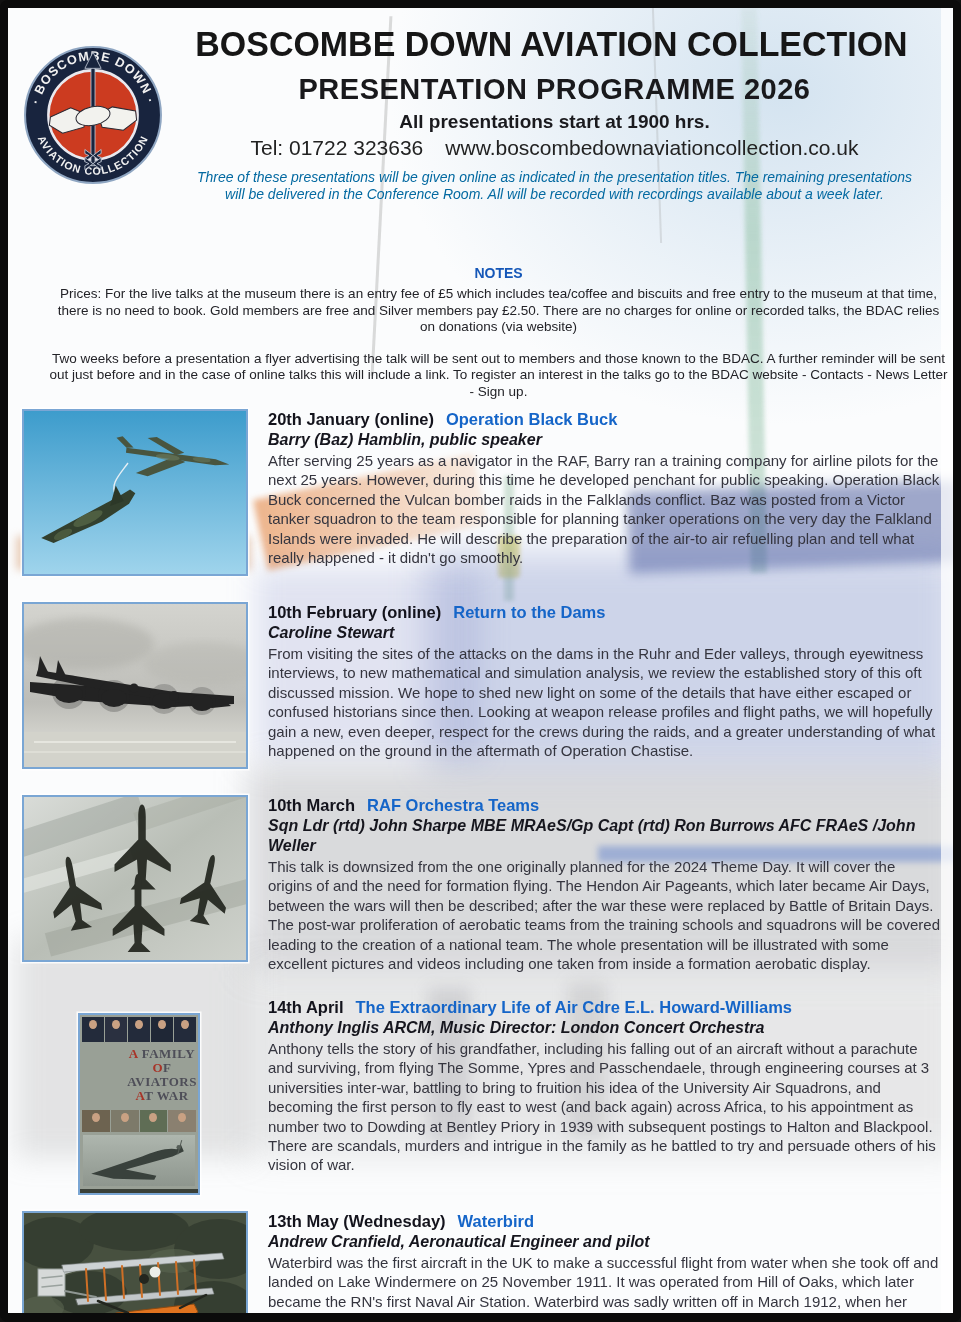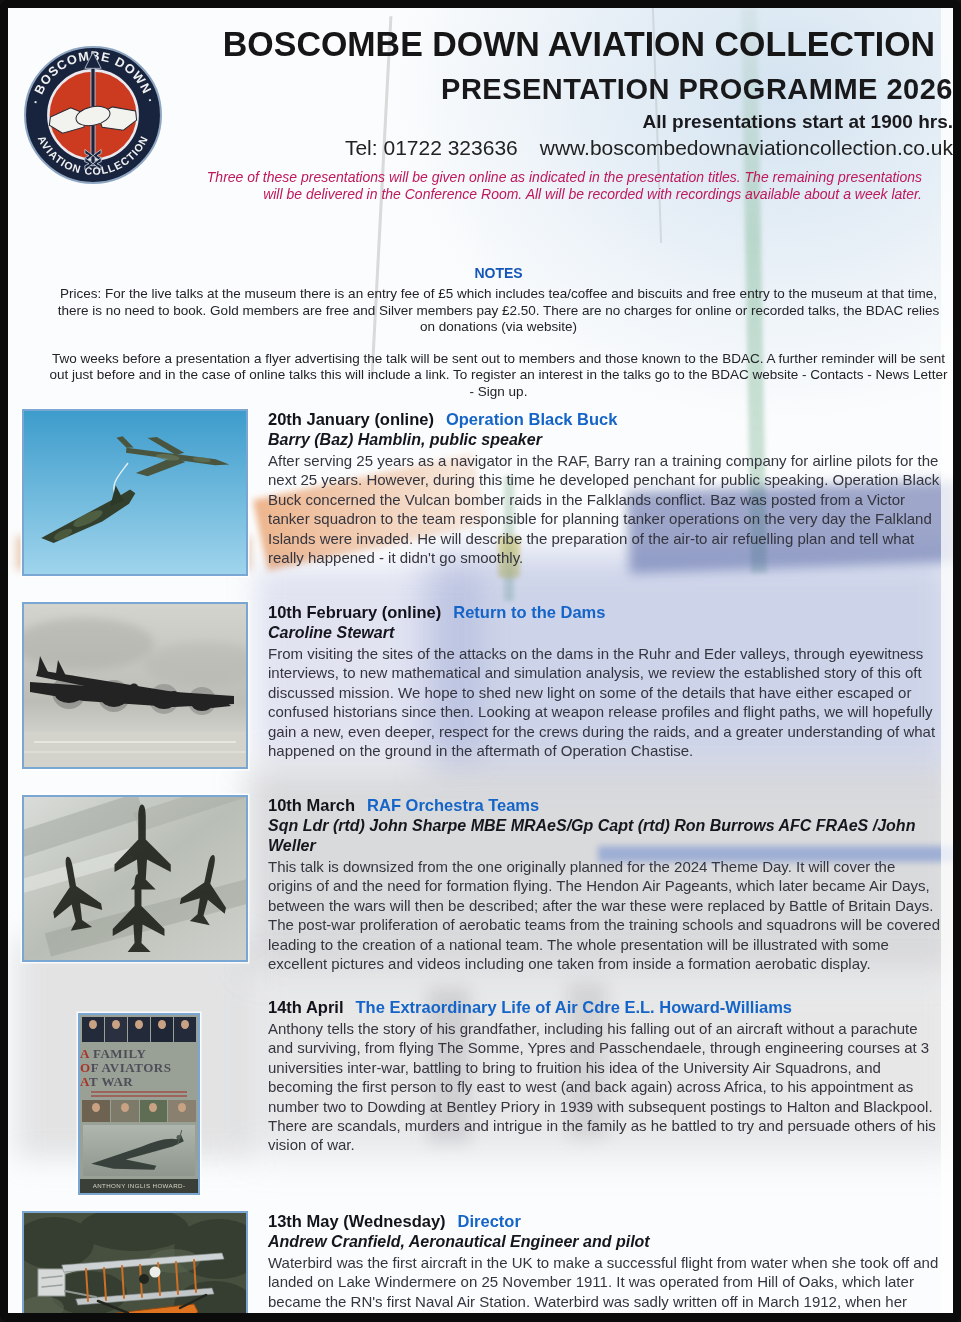--- a/index.html
+++ b/index.html
@@ -37,31 +37,31 @@
   .wm-fig1{left:420px;top:980px;width:42px;height:155px;background:rgba(120,120,130,.20);filter:blur(8px);}
   .wm-fig2{left:560px;top:975px;width:38px;height:155px;background:rgba(120,120,130,.18);filter:blur(8px);}
   .wm-leftgray{left:8px;top:930px;width:235px;height:220px;background:rgba(140,140,140,.22);filter:blur(14px);}
   .wm-rightgutter{right:0;top:0;width:12px;height:100%;background:rgba(255,255,255,.75);}
 
   .content{position:relative;z-index:1;}
 
   
   header{position:relative;min-height:230px;}
   .logo{position:absolute;left:14px;top:20px;width:142px;height:142px;}
-  .hdr-text{margin-left:148px;text-align:right;}
+  .hdr-text{margin-left:148px;text-align:center;}
   .org-title{
     margin:16px 6px 0 0;font-size:35px;font-weight:700;color:#161616;
     letter-spacing:0px;transform:scaleX(.97);transform-origin:center;white-space:nowrap;
   }
   .prog-title{margin:9px 0 0 0;font-size:29px;font-weight:700;color:#19191c;letter-spacing:.5px;}
   .start-note{margin-top:5px;font-size:19px;font-weight:700;color:#1a1a1e;}
   .addr{margin-top:10px;font-size:16.5px;color:#222;}
   .tel-line{margin-top:3px;font-size:21px;color:#222;}
   .tel-line .gap{display:inline-block;width:22px;}
-  .delivery-note{margin:9px auto 0 auto;max-width:735px;font-size:14px;font-style:italic;color:#be185d;line-height:17px;}
+  .delivery-note{margin:9px auto 0 auto;max-width:735px;font-size:14px;font-style:italic;color:#0369a1;line-height:17px;}
   .contact-line{margin-top:9px;font-size:13.5px;font-weight:700;color:#1c1c20;}
   .contact-line .gap{display:inline-block;width:34px;}
 
   
   .notes{text-align:center;margin-top:11px;padding-left:36px;}
   .notes-heading{font-size:14px;font-weight:700;color:#1557b8;}
   .notes p{margin:5px auto 0 auto;max-width:900px;font-size:13.5px;line-height:16.5px;color:#232328;}
   .notes p + p{margin-top:15px;}
 
   
@@ -81,21 +81,21 @@
     width:122px;height:182px;margin-left:56px;box-sizing:border-box;
     background:#99a096;border:2px solid #7aa6d4;box-shadow:0 0 0 1.5px rgba(255,255,255,.85);
     display:flex;flex-direction:column;overflow:hidden;
   }
   .cover-row{display:flex;gap:1px;padding:2px 2px 0 2px;}
   .cover-row .p{flex:1;position:relative;height:25px;}
   .cover-row.top .p{background:#232b3b;}
   .cover-row.top .p:nth-child(2){background:#2a3040;}
   .cover-row.top .p:nth-child(4){background:#1f2736;}
   .cover-row .p::after{content:"";position:absolute;top:3px;left:50%;margin-left:-4px;width:8px;height:9px;border-radius:50%;background:#c9a183;}
-  .cover-title{margin-top:5px;text-align:left;font-family:"Liberation Serif","DejaVu Serif",serif;font-weight:700;color:#4e4e58;}
+  .cover-title{margin-top:5px;text-align:center;font-family:"Liberation Serif","DejaVu Serif",serif;font-weight:700;color:#4e4e58;margin-left:46px;}
   .cover-title div{font-size:13px;line-height:14px;letter-spacing:.5px;}
   .cover-title div::first-letter{color:#a83428;}
   .cover-sub{width:82%;height:2.5px;margin:2px auto 0 auto;background:rgba(160,60,50,.6);}
   .cover-row.mid{padding-top:3px;}
   .cover-row.mid .p{height:22px;}
   .cover-row.mid .p:nth-child(1){background:#6d6350;}
   .cover-row.mid .p:nth-child(2){background:#7d7a6a;}
   .cover-row.mid .p:nth-child(3){background:#5f6d55;}
   .cover-row.mid .p:nth-child(4){background:#8a8070;}
   .cover-plane{flex:1;margin:3px;background:linear-gradient(#aeb6ae,#8e968e);}
@@ -324,20 +324,21 @@
               <circle cx="94" cy="12" r="2.2" fill="#555d57"></circle>
               <line x1="97" y1="5" x2="93" y2="19" stroke="#555d57" stroke-width="1"></line>
             </svg>
           </div>
           <div class="cover-author">ANTHONY INGLIS HOWARD-WILLIAMS</div>
         </figure>
         <div class="talk-text">
           <div class="talk-head">
             <span class="talk-date">14th April</span><span class="talk-title">The Extraordinary Life of Air Cdre E.L. Howard-Williams</span>
           </div>
+          <div class="talk-speaker">Anthony Inglis ARCM, Music Director: London Concert Orchestra</div>
           <p class="talk-desc">Anthony tells the story of his grandfather, including his falling out of an aircraft without a parachute and surviving, from flying The Somme, Ypres and Passchendaele, through engineering courses at 3 universities inter-war, battling to bring to fruition his idea of the University Air Squadrons, and becoming the first person to fly east to west (and back again) across Africa, to his appointment as number two to Dowding at Bentley Priory in 1939 with subsequent postings to Halton and Blackpool. There are scandals, murders and intrigue in the family as he battled to try and persuade others of his vision of war.</p>
         </div>
       </article>
 
       <article class="talk talk-5">
         <figure class="photo">
           <svg viewBox="0 0 222 165" width="222" height="165">
             <rect width="222" height="165" fill="#47503f"></rect>
             <g fill="#333b2f" opacity=".85">
               <ellipse cx="30" cy="30" rx="40" ry="26"></ellipse>
@@ -376,21 +377,21 @@
               <circle cx="120" cy="66" r="5" fill="#23261f"></circle>
               <circle cx="131" cy="59" r="5.5" fill="#eceee9"></circle>
               <path d="M92,100 L170,91 L174,99 C160,110 112,114 96,108 Z" fill="#e0731f" stroke="#8a4a12" stroke-width="1"></path>
               <line x1="104" y1="100" x2="74" y2="88" stroke="#23261f" stroke-width="2.5"></line>
               <line x1="156" y1="95" x2="182" y2="82" stroke="#23261f" stroke-width="2.5"></line>
             </g>
           </svg>
         </figure>
         <div class="talk-text">
           <div class="talk-head">
-            <span class="talk-date">13th May (Wednesday)</span><span class="talk-title">Director</span>
+            <span class="talk-date">13th May (Wednesday)</span><span class="talk-title">Waterbird</span>
           </div>
           <div class="talk-speaker">Andrew Cranfield, Aeronautical Engineer and pilot</div>
           <p class="talk-desc">Waterbird was the first aircraft in the UK to make a successful flight from water when she took off and landed on Lake Windermere on 25 November 1911. It was operated from Hill of Oaks, which later became the RN's first Naval Air Station. Waterbird was sadly written off in March 1912, when her hangar collapsed during a storm. Andrew, a renowned aviation specialist and an innovator of human powered flight, was involved in the trials and tribulations of getting the Waterbird replica to achieve flight on Lake Windermere on 13 June 2022.</p>
         </div>
       </article>
 
     </main>
   </div>
 </div>
 </div>

